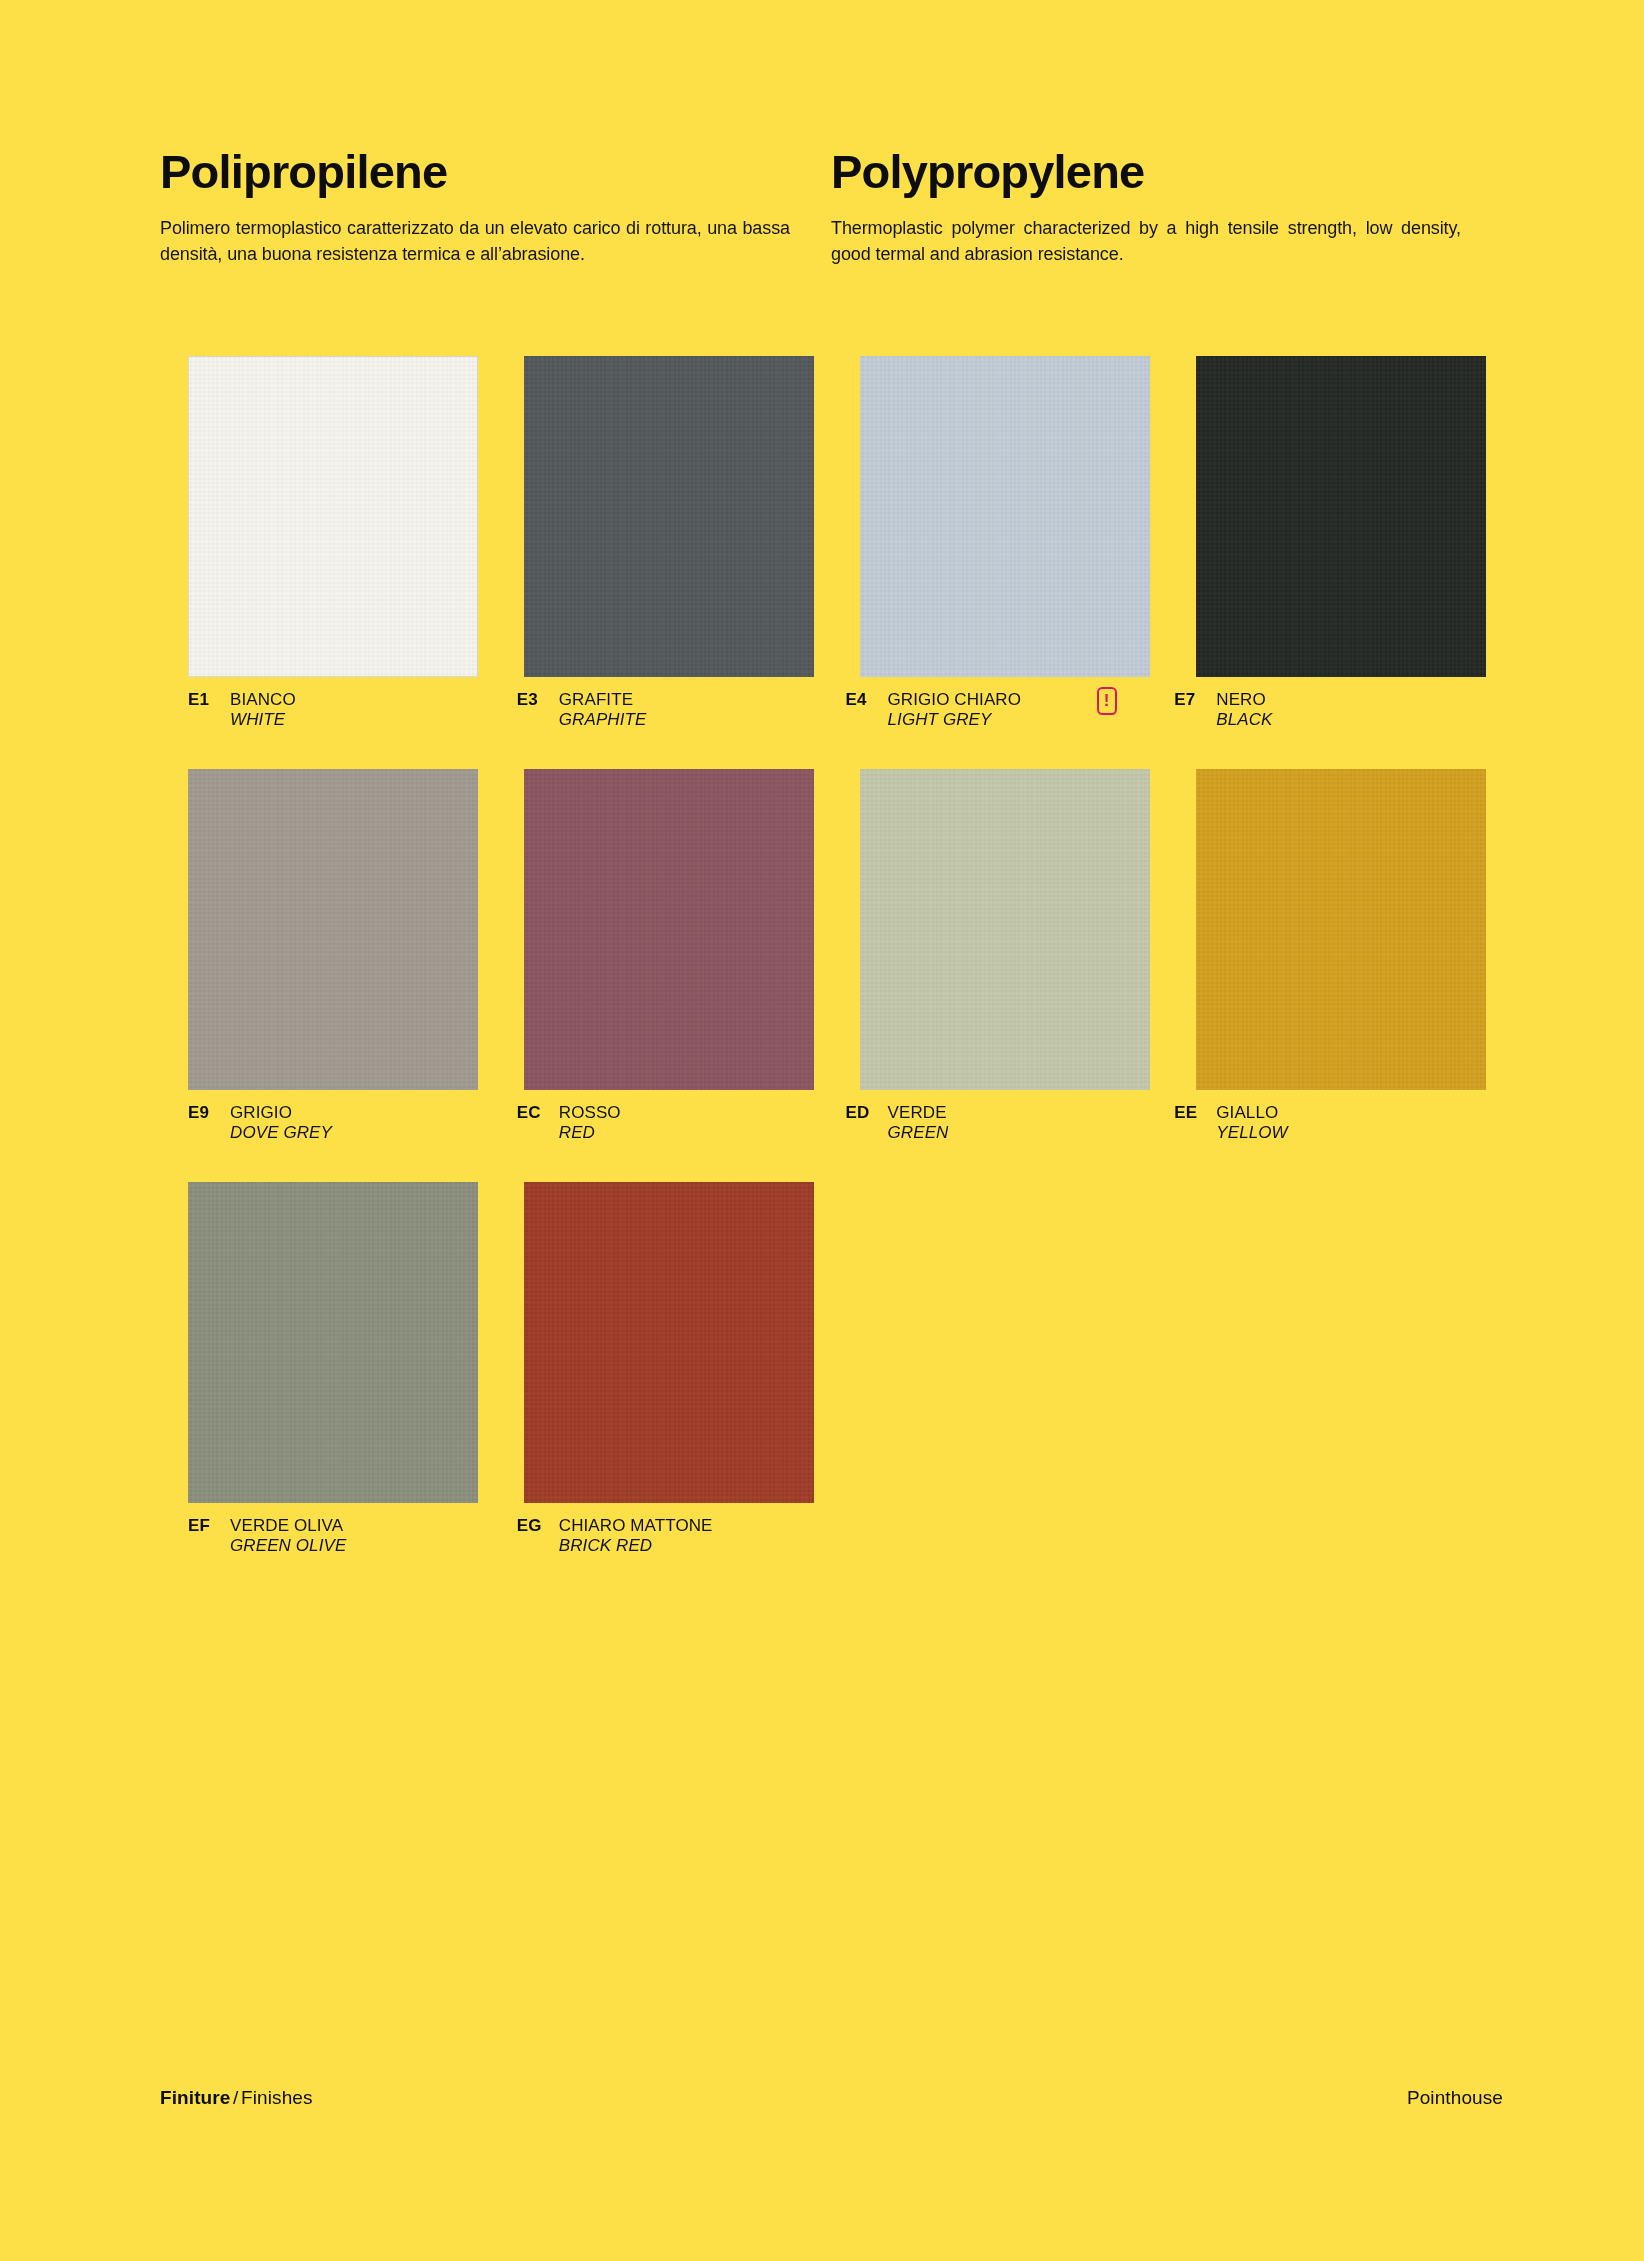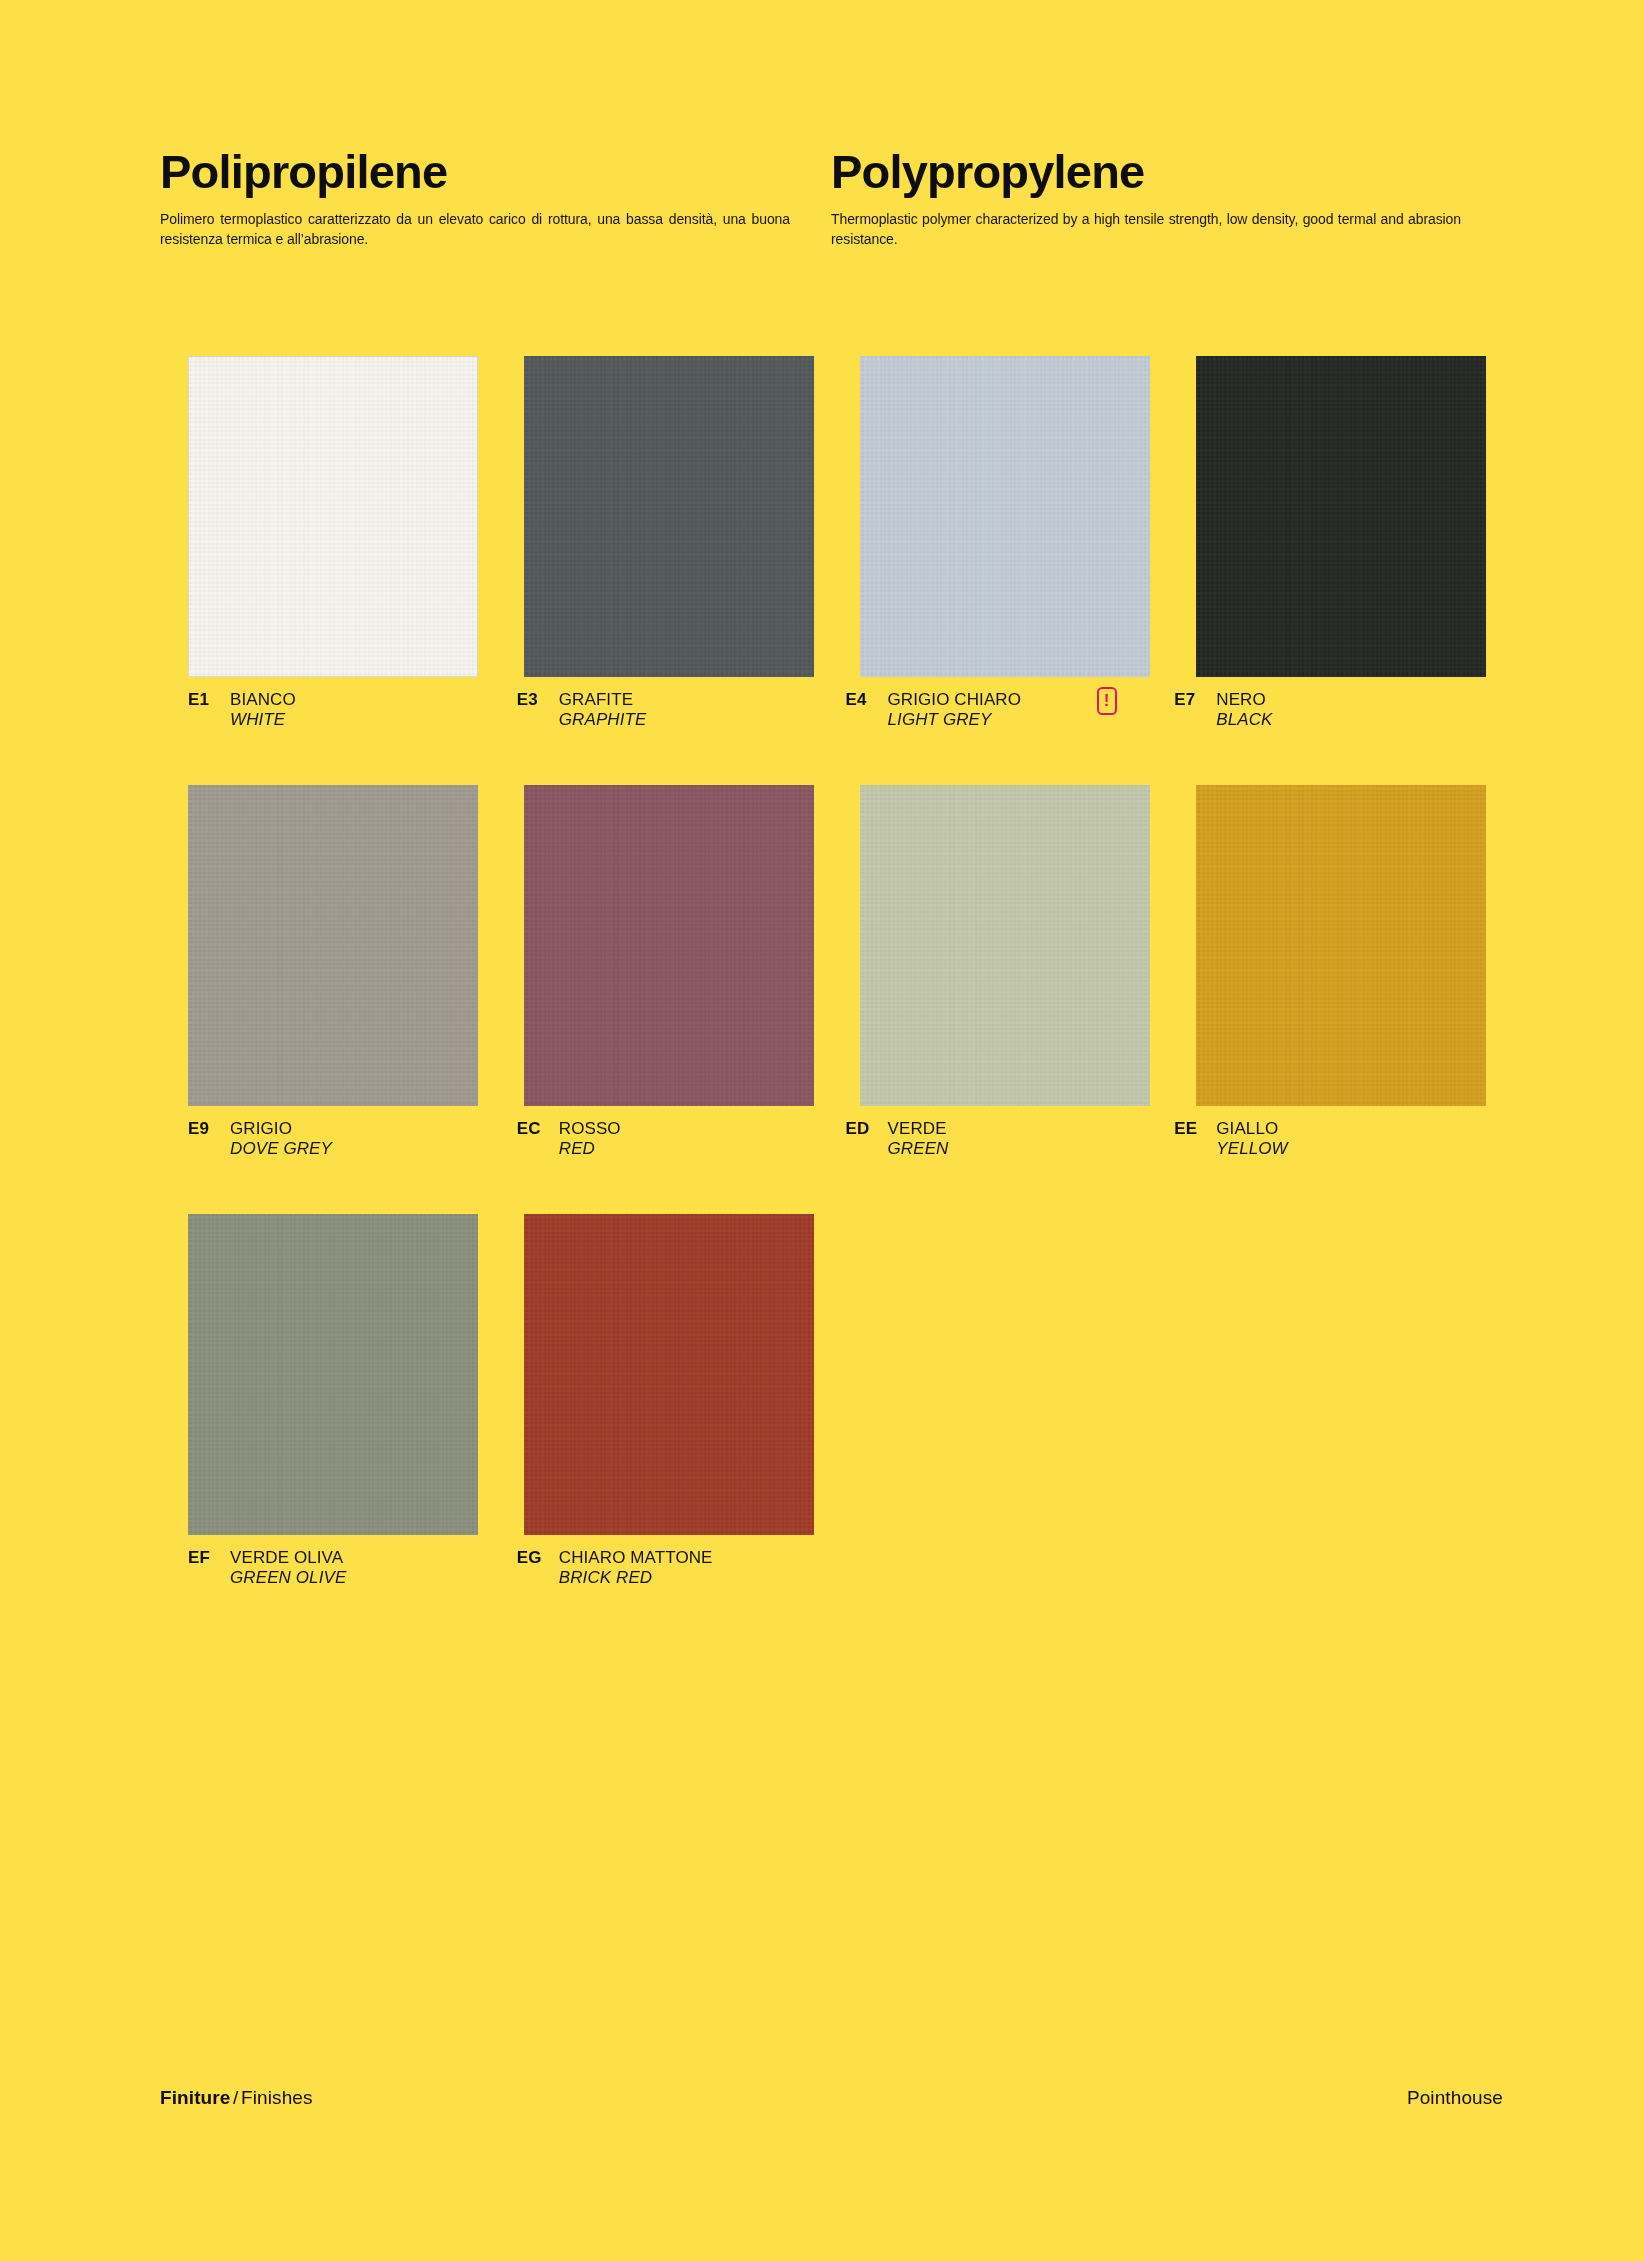--- a/index.html
+++ b/index.html
@@ -39,38 +39,38 @@
   .title {
     font-size: 47px;
     font-weight: 700;
     letter-spacing: -0.8px;
     line-height: 1.0;
     color: #0d0d0d;
     white-space: nowrap;
   }
 
   .desc {
-    margin-top: 15px;
-    font-size: 14px;
+    margin-top: 21px;
+    font-size: 18px;
     line-height: 1.42;
     color: #141414;
     text-align: justify;
     text-justify: inter-word;
     letter-spacing: -0.1px;
   }
 
   
   .grid {
     position: absolute;
     left: 160px;
     top: 356px;
     width: 1343px;
   }
 
-  .row { width: 100%; margin-bottom: 16px; padding-left: 28px; }
+  .row { width: 100%; margin-bottom: 0px; padding-left: 28px; }
 
   .row-swatches {
     display: flex;
     width: 100%;
   }
 
   .cell {
     width: 336px;
     padding-right: 46px;
     position: relative;

